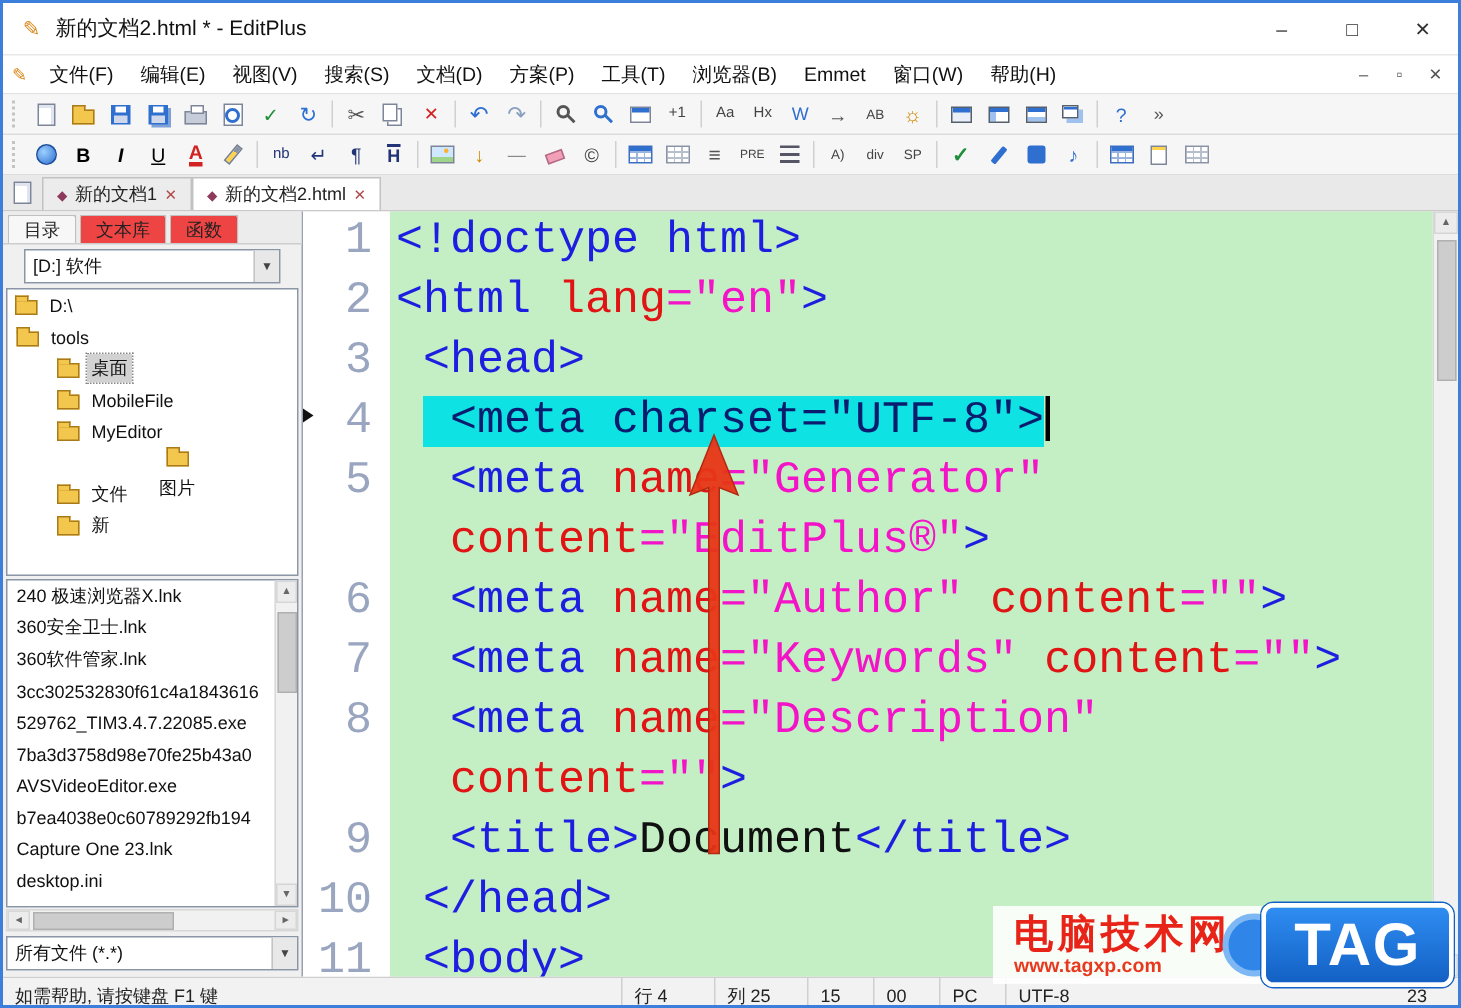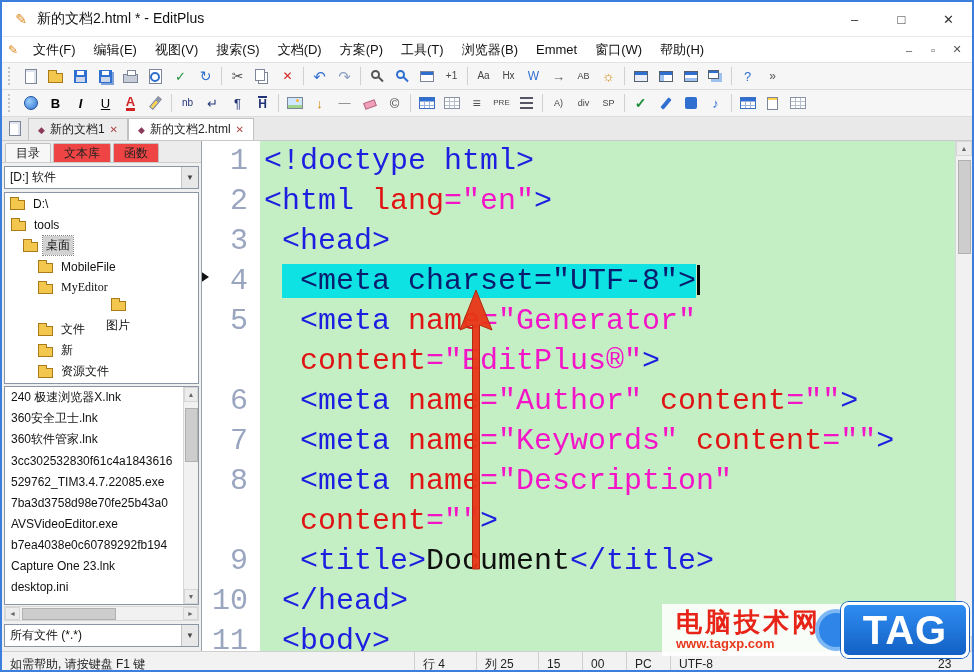--- a/index.html
+++ b/index.html
@@ -65,21 +65,21 @@
   .doc-tab.active{background:#fff;}
   .tab-diamond{color:#8c3a5c;font-size:9px;}
   .tab-close{color:#b04848;font-size:10px;}
   
   .main{display:flex;height:510px;}
   
   .sidebar{width:200px;box-sizing:border-box;border-right:1px solid #9aa2ae;background:#f0f0f0;display:flex;flex-direction:column;}
   .sb-tabs{display:flex;height:22px;background:#ececec;border-bottom:1px solid #cdcdcd;padding:2px 0 0 1px;box-sizing:border-box;}
   .sb-tab{padding:0 10px;font-size:12px;display:flex;align-items:center;border:1px solid #c0c0c0;border-bottom:none;background:#ef4444;margin-left:2px;border-radius:2px 2px 0 0;color:#222;}
   .sb-tab.active{background:#f7f7f7;}
-  .select-box{margin:3px 2px;height:21px;border:1px solid #8a95a5;background:#fff;display:flex;align-items:center;font-size:12px;padding-left:5px;color:#111;}
+  .select-box{margin:3px 14px;height:21px;border:1px solid #8a95a5;background:#fff;display:flex;align-items:center;font-size:12px;padding-left:5px;color:#111;}
   .dd-btn{margin-left:auto;width:17px;height:100%;background:#e8e8e8;border-left:1px solid #c4c4c4;font-size:8px;display:flex;align-items:center;justify-content:center;color:#444;box-sizing:border-box;}
   .tree-panel{margin:0 2px;height:190px;border:1px solid #8a95a5;background:#fff;overflow:hidden;font-size:12px;}
   .tree-row{height:21px;display:flex;align-items:center;gap:5px;color:#111;}
   .tree-label{padding:1px 3px;white-space:nowrap;}
   .tree-row.selected .tree-label{background:#d2d2d2;outline:1px dotted #888;}
   .files-wrap{margin:2px 2px 0;flex:1;border:1px solid #8a95a5;background:#fff;display:flex;overflow:hidden;}
   .file-list{flex:1;font-size:12px;overflow:hidden;}
   .file-row{height:21px;display:flex;align-items:center;padding-left:6px;white-space:nowrap;color:#111;}
   .vscroll{width:15px;background:#f1f1f1;border-left:1px solid #d8d8d8;display:flex;flex-direction:column;align-items:center;box-sizing:border-box;}
   .sc-arrow{height:15px;width:100%;display:flex;align-items:center;justify-content:center;font-size:7px;color:#666;background:#ececec;border:1px solid #d6d6d6;box-sizing:border-box;flex:none;}
@@ -394,47 +394,43 @@
 
       <div class="tree-panel">
           <div class="tree-row" style="padding-left: 5px;">
             <span class="ic ic-folder"></span>
             <span class="tree-label">D:\</span>
           </div>
           <div class="tree-row" style="padding-left: 6px;">
             <span class="ic ic-folder"></span>
             <span class="tree-label">tools</span>
           </div>
-          <div class="tree-row selected" style="padding-left: 18px;">
+          <div class="tree-row selected" style="padding-left: 33px;">
             <span class="ic ic-folder"></span>
             <span class="tree-label">桌面</span>
           </div>
           <div class="tree-row" style="padding-left: 33px;">
             <span class="ic ic-folder"></span>
             <span class="tree-label">MobileFile</span>
           </div>
-          <div class="tree-row" style="padding-left: 33px; font-family: Liberation Serif, serif;">
+          <div class="tree-row" style="padding-left: 33px;">
             <span class="ic ic-folder"></span>
             <span class="tree-label">MyEditor</span>
           </div>
           <div class="tree-row" style="padding-left: 33px; flex-direction: column;">
             <span class="ic ic-folder"></span>
             <span class="tree-label">图片</span>
           </div>
           <div class="tree-row" style="padding-left: 33px;">
             <span class="ic ic-folder"></span>
             <span class="tree-label">文件</span>
           </div>
           <div class="tree-row" style="padding-left: 33px;">
             <span class="ic ic-folder"></span>
             <span class="tree-label">新</span>
-          </div>
-          <div class="tree-row" style="padding-left: 33px;">
-            <span class="ic ic-folder"></span>
-            <span class="tree-label">资源文件</span>
           </div>
         </div>
 
       <div class="files-wrap">
         <div class="file-list">
             <div class="file-row">240 极速浏览器X.lnk</div>
             <div class="file-row">360安全卫士.lnk</div>
             <div class="file-row">360软件管家.lnk</div>
             <div class="file-row">3cc302532830f61c4a1843616</div>
             <div class="file-row">529762_TIM3.4.7.22085.exe</div>

